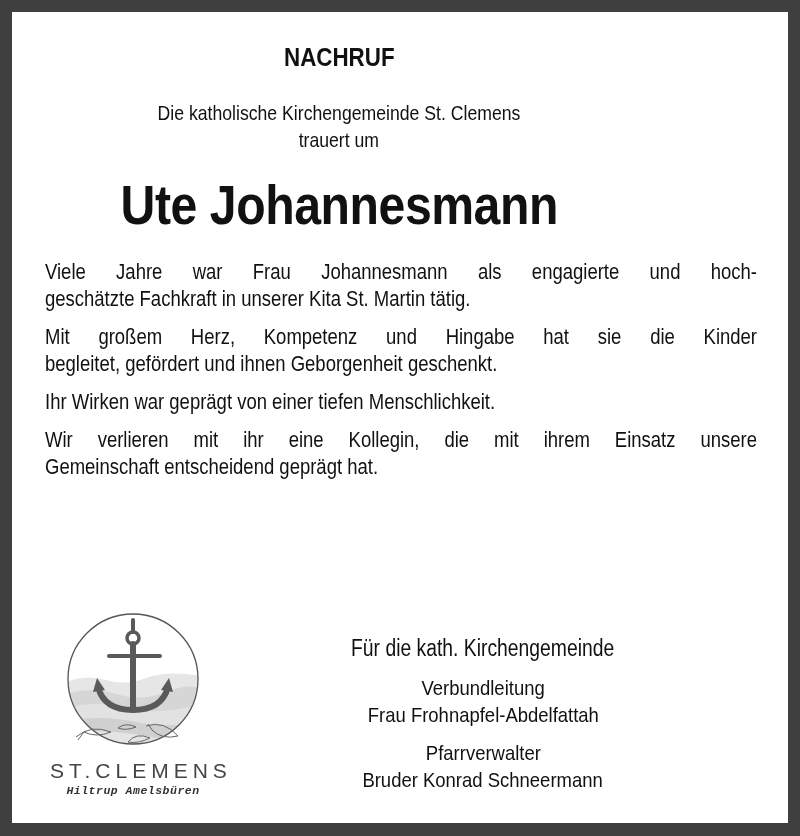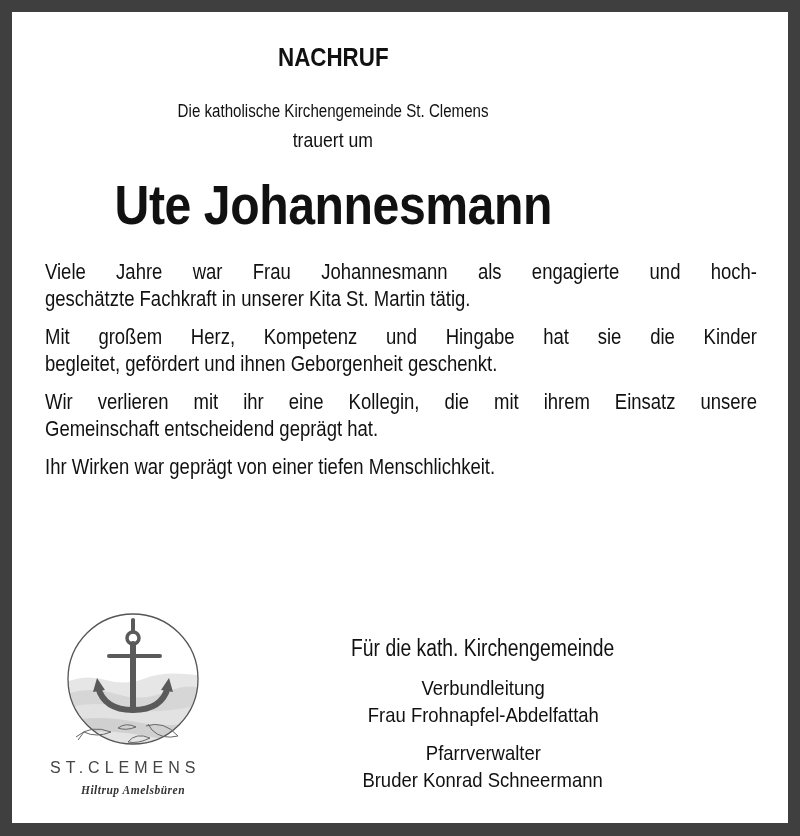--- a/index.html
+++ b/index.html
@@ -1,42 +1,42 @@
 <!DOCTYPE html>
 <html><head>
 <meta charset="utf-8">
 <style>
   html, body { margin:0; padding:0; }
   body { width:800px; height:836px; background:#3f3f3f; position:relative; overflow:hidden;
          font-family:"Liberation Sans", sans-serif; color:#111; }
   .card { position:absolute; left:12px; top:12px; width:776px; height:811px; background:#fff; }
   .abs { position:absolute; white-space:nowrap; }
-  .center { left:9px; width:648px; text-align:center; }
+  .center { left:15px; width:648px; text-align:center; }
   .cond { display:inline-block; transform-origin:center top; }
   #title { top:42px; font-weight:bold; font-size:26px; }
   #title .cond { transform:scaleX(0.86); }
-  #intro1 { top:101px; font-size:18px; }
+  #intro1 { top:101px; font-size:21px; }
   #intro2 { top:128px; font-size:21px; }
   #intro1 .cond, #intro2 .cond { transform:scaleX(0.84); }
   #name { top:172px; font-weight:bold; font-size:56px; letter-spacing:-0.5px; }
   #name .cond { transform:scaleX(0.86); }
   .body { position:absolute; left:45px; width:712px; top:259px; font-size:21.5px; line-height:27px; }
   .para { margin:0 0 11px 0; text-align:justify; text-align-last:left; }
   .line { display:block; white-space:nowrap; transform-origin:left top; }
   .sig { position:absolute; left:268px; width:430px; text-align:center; font-size:21px; }
   .sig .cond { transform:scaleX(0.88); }
   #sig-head { top:635px; font-weight:normal; font-size:23px; }
   #sig-head .cond { transform:scaleX(0.84); }
   #sig-r1 { top:676px; }
   #sig-n1 { top:703px; }
   #sig-r2 { top:741px; }
   #sig-n2 { top:768px; }
   .logo { position:absolute; left:66px; top:612px; }
-  .logo-title { position:absolute; left:50px; width:166px; top:759px; font-size:16px; letter-spacing:5px; color:#444; }
-  .logo-sub { position:absolute; left:50px; width:166px; top:784px; text-align:center; font-family:Liberation Serif, serif; font-style:italic; font-weight:bold; font-size:11.5px; color:#333; letter-spacing:0.5px; }
+  .logo-title { position:absolute; left:50px; width:166px; top:759px; text-align:center; font-size:21px; letter-spacing:5px; color:#444; }
+  .logo-sub { position:absolute; left:50px; width:166px; top:784px; text-align:center; font-family:Liberation Mono, monospace; font-style:italic; font-weight:bold; font-size:11.5px; color:#333; letter-spacing:0.5px; }
 </style>
 </head>
 <body>
 
 <div class="card"></div>
 
 <div class="abs center" id="title"><span class="cond">NACHRUF</span></div>
 <div class="abs center" id="intro1"><span class="cond">Die katholische Kirchengemeinde St. Clemens</span></div>
 <div class="abs center" id="intro2"><span class="cond">trauert um</span></div>
 <div class="abs center" id="name"><span class="cond">Ute Johannesmann</span></div>
@@ -44,25 +44,25 @@
 <div class="body">
   <div class="para">
     <span class="line j" style="display: block; word-spacing: 29.2852px; transform: scaleX(0.86); width: max-content;">Viele Jahre war Frau Johannesmann als engagierte und hoch-</span>
     <span class="line" style="display: block; transform: scaleX(0.86); width: max-content;">geschätzte Fachkraft in unserer Kita St. Martin tätig.</span>
   </div>
   <div class="para">
     <span class="line j" style="display: block; word-spacing: 27.4567px; transform: scaleX(0.86); width: max-content;">Mit großem Herz, Kompetenz und Hingabe hat sie die Kinder</span>
     <span class="line" style="display: block; transform: scaleX(0.86); width: max-content;">begleitet, gefördert und ihnen Geborgenheit geschenkt.</span>
   </div>
   <div class="para">
+    <span class="line" style="display: block; transform: scaleX(0.86); width: max-content;">Ihr Wirken war geprägt von einer tiefen Menschlichkeit.</span>
+  </div>
+  <div class="para">
     <span class="line j" style="display: block; word-spacing: 23.0454px; transform: scaleX(0.86); width: max-content;">Wir verlieren mit ihr eine Kollegin, die mit ihrem Einsatz unsere</span>
     <span class="line" style="display: block; transform: scaleX(0.86); width: max-content;">Gemeinschaft entscheidend geprägt hat.</span>
-  </div>
-  <div class="para">
-    <span class="line" style="display: block; transform: scaleX(0.86); width: max-content;">Ihr Wirken war geprägt von einer tiefen Menschlichkeit.</span>
   </div>
 </div>
 
 <div class="logo">
   <svg width="136" height="136" viewBox="0 0 136 136">
     <defs>
       <clipPath id="circ">
           <circle cx="67" cy="67" r="65"></circle>
         </clipPath>
     </defs>

